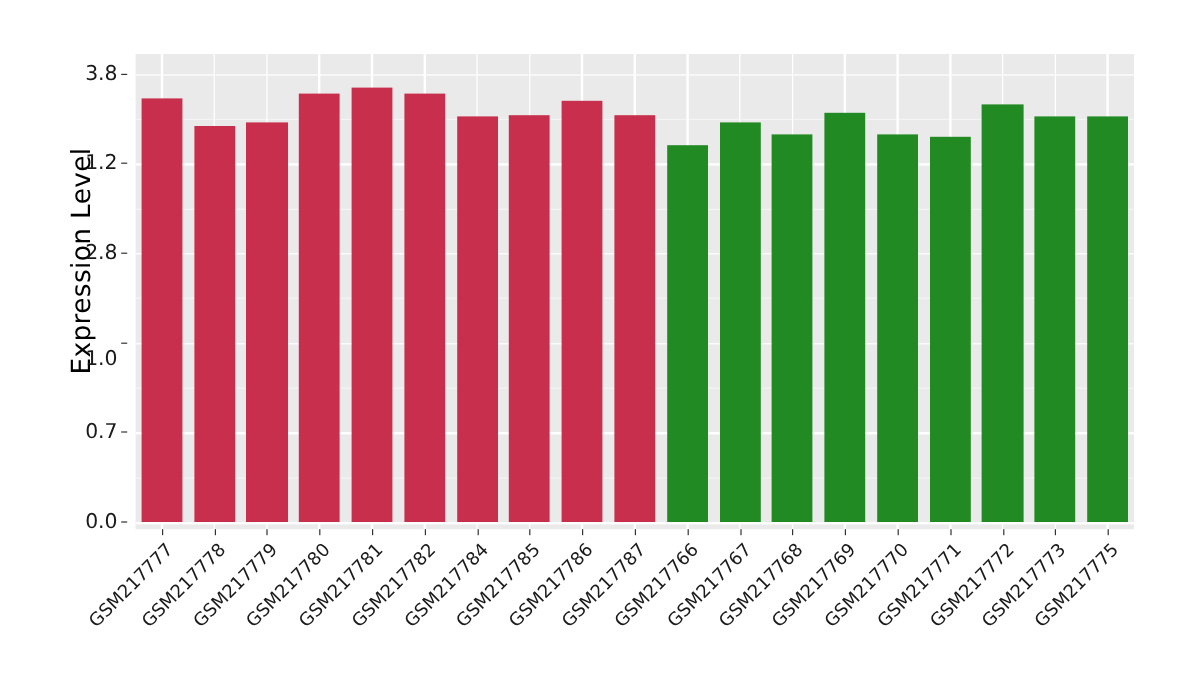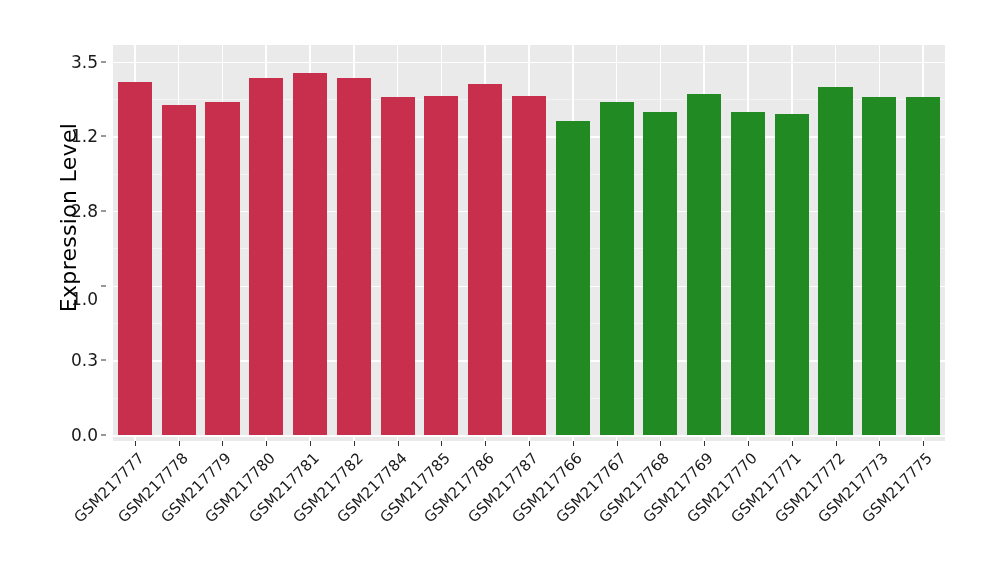--- a/index.html
+++ b/index.html
@@ -140,29 +140,29 @@
 </head>
 <body>
 
 <div id="chart-root">
 
   <div id="y-axis-title">Expression Level</div>
 
   <div id="y-tick-labels">
       <div class="y-tick-label" style="top: 435px;">0.0</div>
       <div class="y-tick-mark" style="top: 435px;"></div>
-      <div class="y-tick-label" style="top: 360.3px;">0.3</div>
+      <div class="y-tick-label" style="top: 360.3px;">0.7</div>
       <div class="y-tick-mark" style="top: 360.3px;"></div>
       <div class="y-tick-label" style="top: 299px;">1.0</div>
       <div class="y-tick-mark" style="top: 285.6px;"></div>
       <div class="y-tick-label" style="top: 210.9px;">2.8</div>
       <div class="y-tick-mark" style="top: 210.9px;"></div>
       <div class="y-tick-label" style="top: 136.2px;">1.2</div>
       <div class="y-tick-mark" style="top: 136.2px;"></div>
-      <div class="y-tick-label" style="top: 61.5px;">3.5</div>
+      <div class="y-tick-label" style="top: 61.5px;">3.8</div>
       <div class="y-tick-mark" style="top: 61.5px;"></div>
     </div>
 
   <div id="plot-panel">
     <div id="grid-layer">
         <div class="grid-major" style="top: 390px;"></div>
         <div class="grid-major" style="top: 315.3px;"></div>
         <div class="grid-major" style="top: 240.6px;"></div>
         <div class="grid-major" style="top: 165.9px;"></div>
         <div class="grid-major" style="top: 91.2px;"></div>

